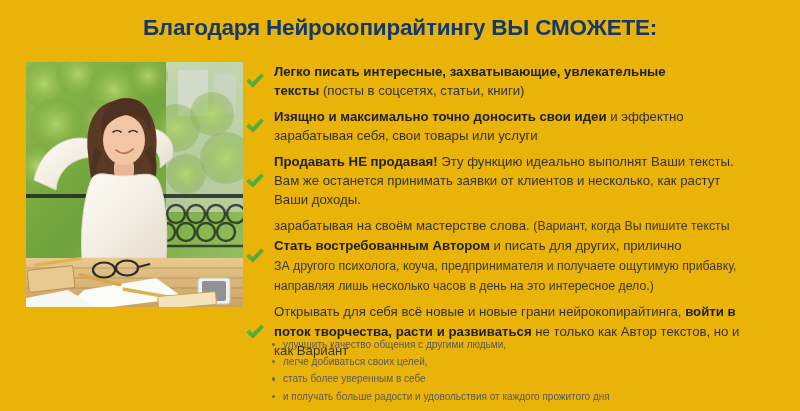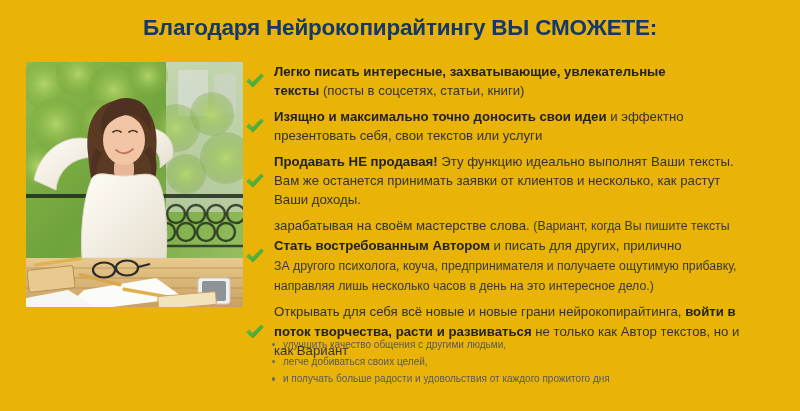--- a/index.html
+++ b/index.html
@@ -255,21 +255,21 @@
           <defs>
             <linearGradient id="chkg" x1="0" y1="0" x2="1" y2="1">
               <stop offset="0%" stop-color="#6dbf4b"></stop>
               <stop offset="100%" stop-color="#3d9e2e"></stop>
             </linearGradient>
           </defs>
           <path d="M2.2 11.4 L5.0 8.3 L8.6 12.0 L17.2 3.4 L19.9 6.0 L8.9 17.6 Z" fill="url(#chkg)"></path>
         </svg>
         <div class="benefit-text">
           <div><b>Изящно и максимально точно доносить свои идеи</b><span> и эффектно</span></div>
-          <div><span>презентовать себя, свои текстов или услуги</span></div>
+          <div><span>зарабатывая себя, свои товары или услуги</span></div>
         </div>
       </div>
       <div class="benefit-row">
         <svg viewBox="0 0 22 22" class="check-icon">
           <defs>
             <linearGradient id="chkg" x1="0" y1="0" x2="1" y2="1">
               <stop offset="0%" stop-color="#6dbf4b"></stop>
               <stop offset="100%" stop-color="#3d9e2e"></stop>
             </linearGradient>
           </defs>
@@ -313,16 +313,17 @@
           <div><b>поток творчества, расти и развиваться</b><span> не только как Автор текстов, но и</span></div>
           <div><span>как Вариант</span></div>
         </div>
       </div>
     </div>
 
   <ul class="sub-list">
 
   <li><span class="dot"></span><span>улучшить качество общения с другими людьми,</span></li>
       <li><span class="dot"></span><span>легче добиваться своих целей,</span></li>
+      <li><span class="dot"></span><span>стать более уверенным в себе</span></li>
       <li><span class="dot"></span><span>и получать больше радости и удовольствия от каждого прожитого дня</span></li>
     </ul>
 
 </div>
 
 </body></html>

